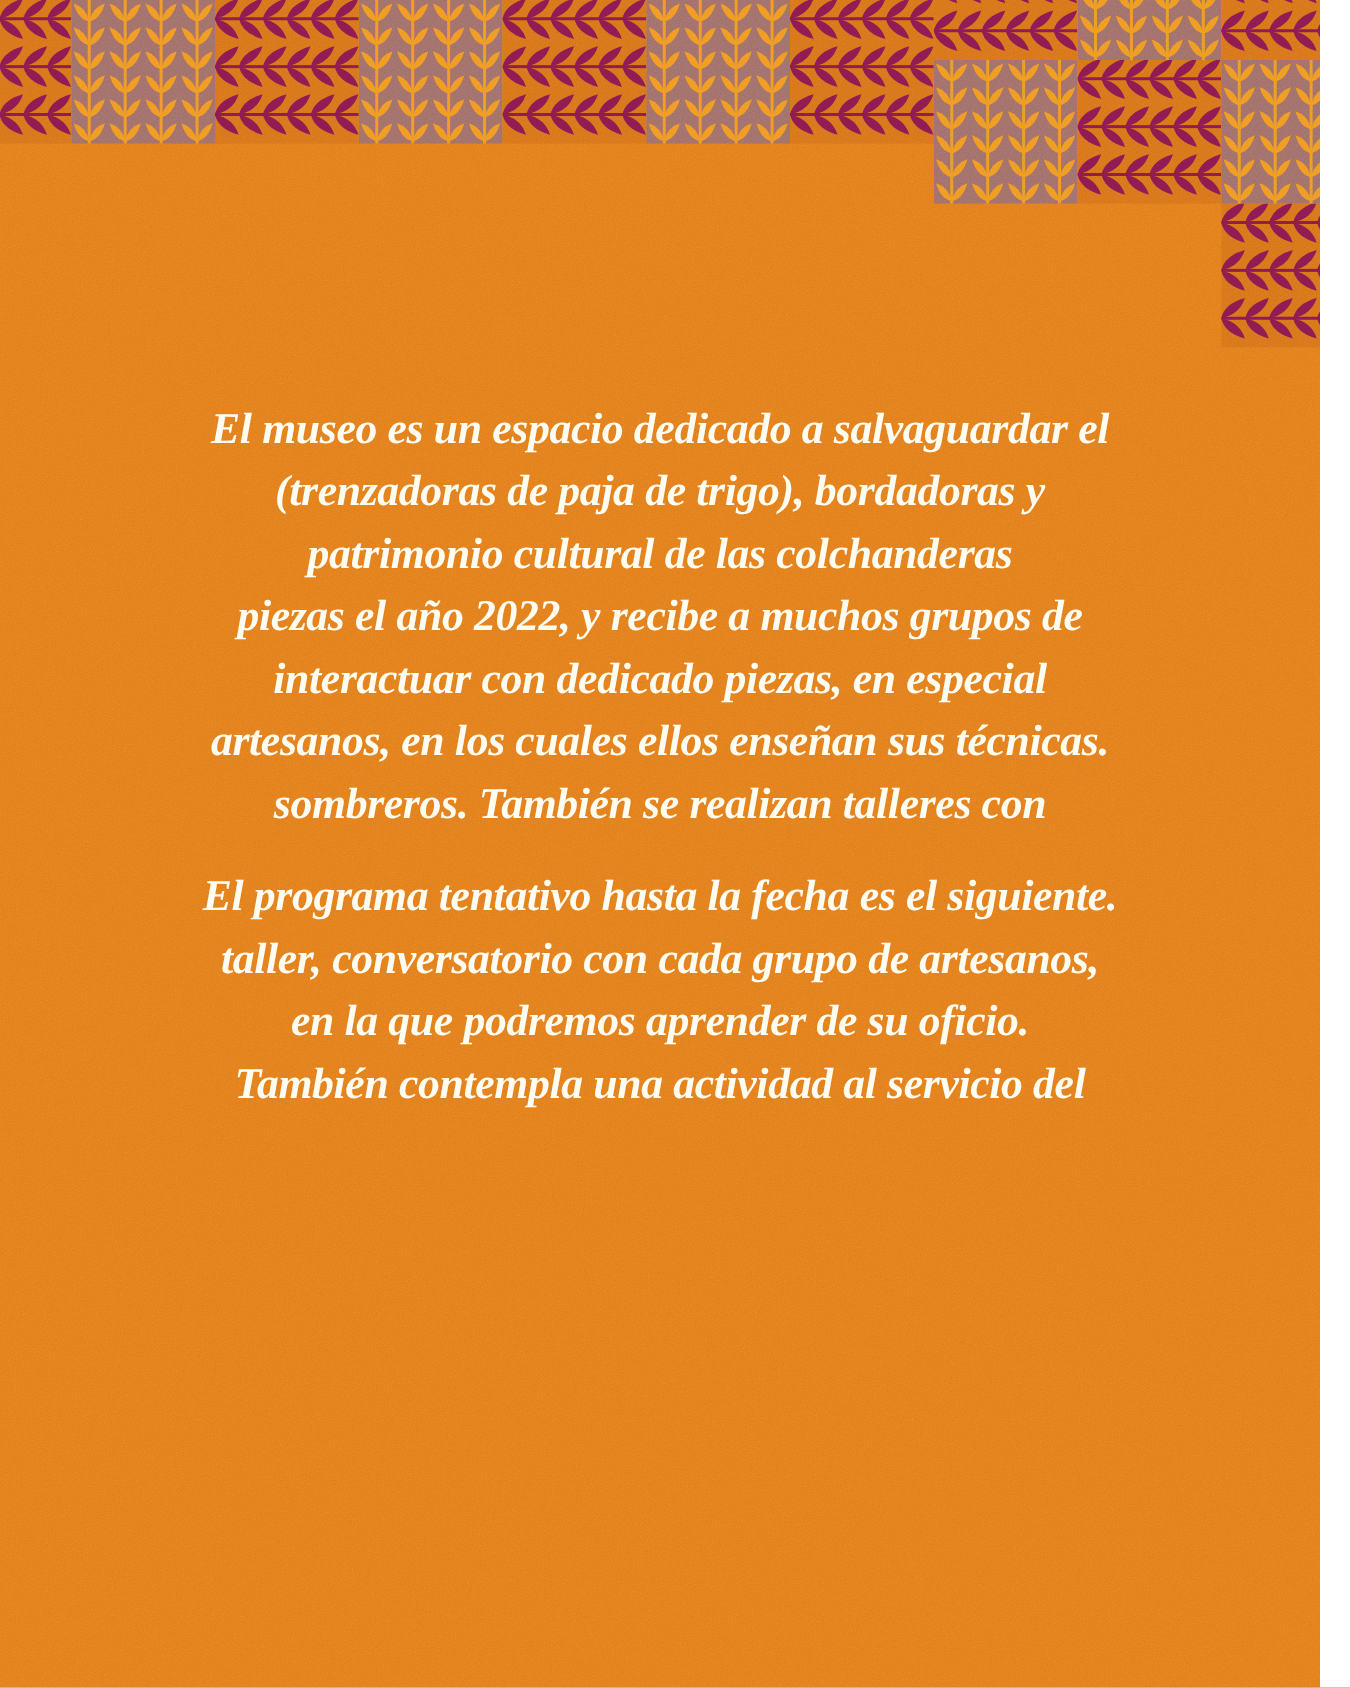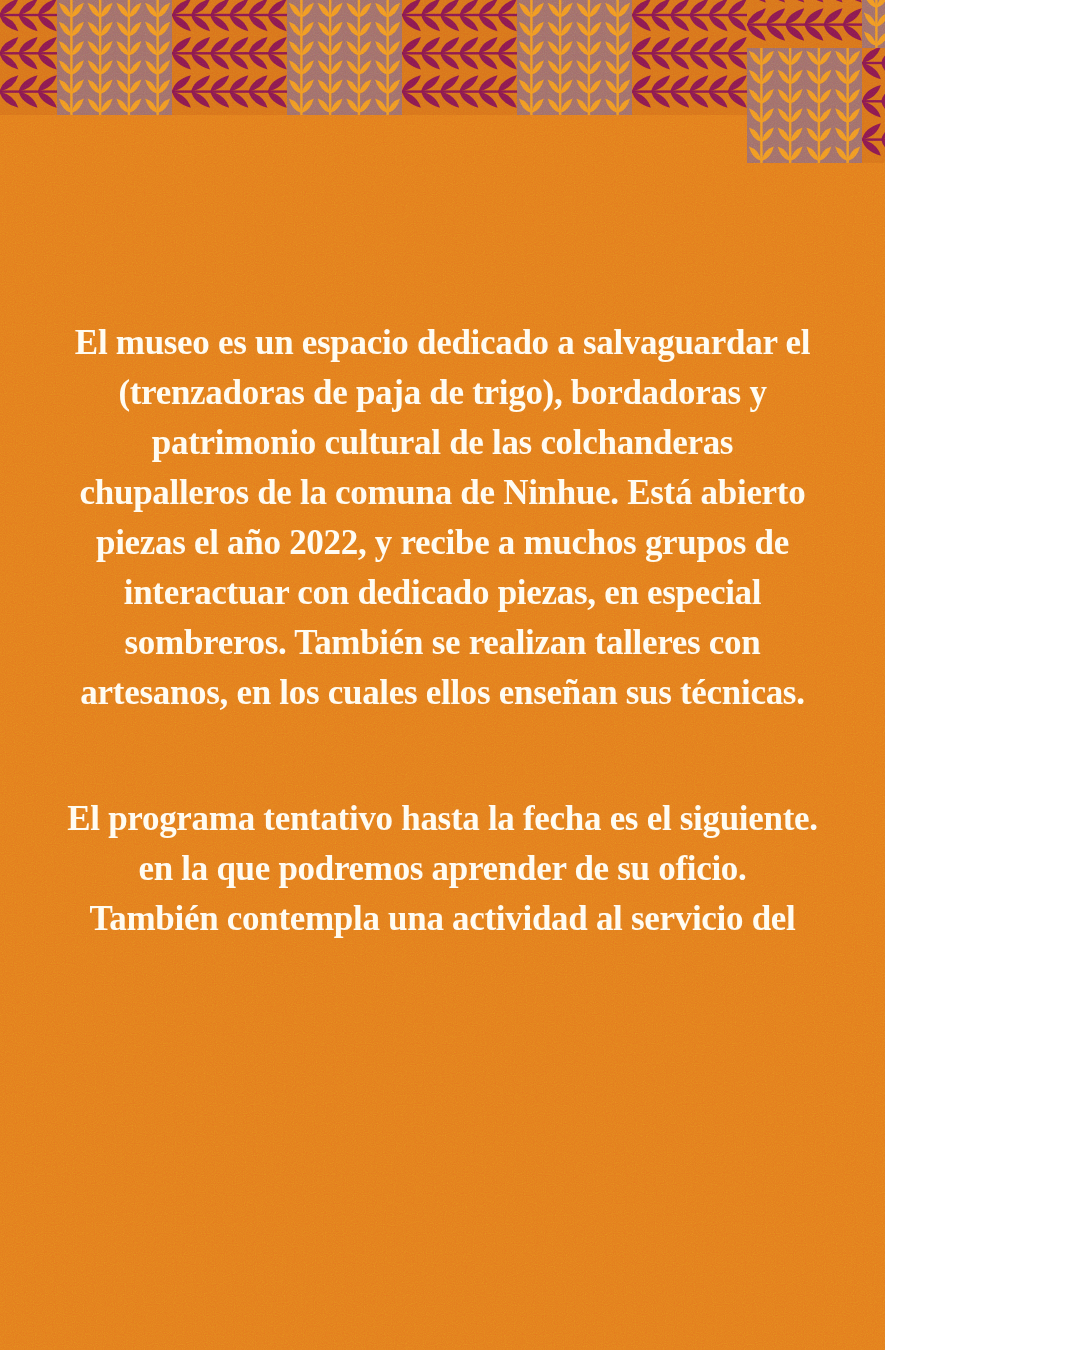--- a/index.html
+++ b/index.html
@@ -1,30 +1,31 @@
 <!DOCTYPE html>
 <html style="--bg: #E37D1D; --text: #FFFCF2;"><head>
 <meta charset="utf-8">
 <style>
   html,body{margin:0;padding:0;}
   body{width:1080px;height:1350px;overflow:hidden;background:#fff;}
   #canvas{
-    position:relative;width:885px;height:1350px;overflow:hidden;
+    position:relative;width:1056px;height:1350px;overflow:hidden;
     background:var(--bg,#E37D1D);
     font-family:"Liberation Serif","DejaVu Serif",serif;
+    font-style:italic;
   }
   #decor{position:absolute;left:0;top:0;z-index:0;display:block;}
   .body-text{
     position:absolute;z-index:2;left:50%;top:318px;transform:translateX(-50%);
     width:1010px;text-align:center;
     color:var(--text,#FFFCF2);
     font-weight:bold;font-size:35px;line-height:50px;letter-spacing:-0.3px;
   }
   .paragraph{display:block;}
-  .paragraph + .paragraph{margin-top:76px;}
+  .paragraph + .paragraph{margin-top:24px;}
   .line{white-space:nowrap;}
 </style>
 </head>
 <body>
 
 <div id="canvas">
 
   <svg id="decor" width="1080" height="1350" viewBox="0 0 1080 1350" xmlns="http://www.w3.org/2000/svg">
       <defs>
         <filter id="grain" x="0%" y="0%" width="100%" height="100%">
@@ -699,26 +700,26 @@
         <path d="M0,0 Q9,-2 12.5,-14.5 Q2.5,-11.5 0,0 Z" fill="#8A1A4F" transform="translate(95.85000000000001,91.6) rotate(90) scale(1.3) scale(-1,1)"></path>
       </svg>
       <rect x="0" y="0" width="1080" height="1350" filter="url(#grain)" opacity="0.26" style="mix-blend-mode:overlay"></rect>
     </svg>
 
   <div class="body-text">
     <div class="paragraph">
         <div class="line">El museo es un espacio dedicado a salvaguardar el</div>
         <div class="line">(trenzadoras de paja de trigo), bordadoras y</div>
         <div class="line">patrimonio cultural de las colchanderas</div>
-        <div class="line">chupalleros de la comuna de Ninhue. Está abierto</div>
         <div class="line">piezas el año 2022, y recibe a muchos grupos de</div>
         <div class="line">interactuar con dedicado piezas, en especial</div>
+        <div class="line">artesanos, en los cuales ellos enseñan sus técnicas.</div>
         <div class="line">sombreros. También se realizan talleres con</div>
-        <div class="line">artesanos, en los cuales ellos enseñan sus técnicas.</div>
       </div>
     <div class="paragraph">
         <div class="line">El programa tentativo hasta la fecha es el siguiente.</div>
+        <div class="line">taller, conversatorio con cada grupo de artesanos,</div>
         <div class="line">en la que podremos aprender de su oficio.</div>
         <div class="line">También contempla una actividad al servicio del</div>
       </div>
   </div>
 
 </div>
 
 </body></html>

